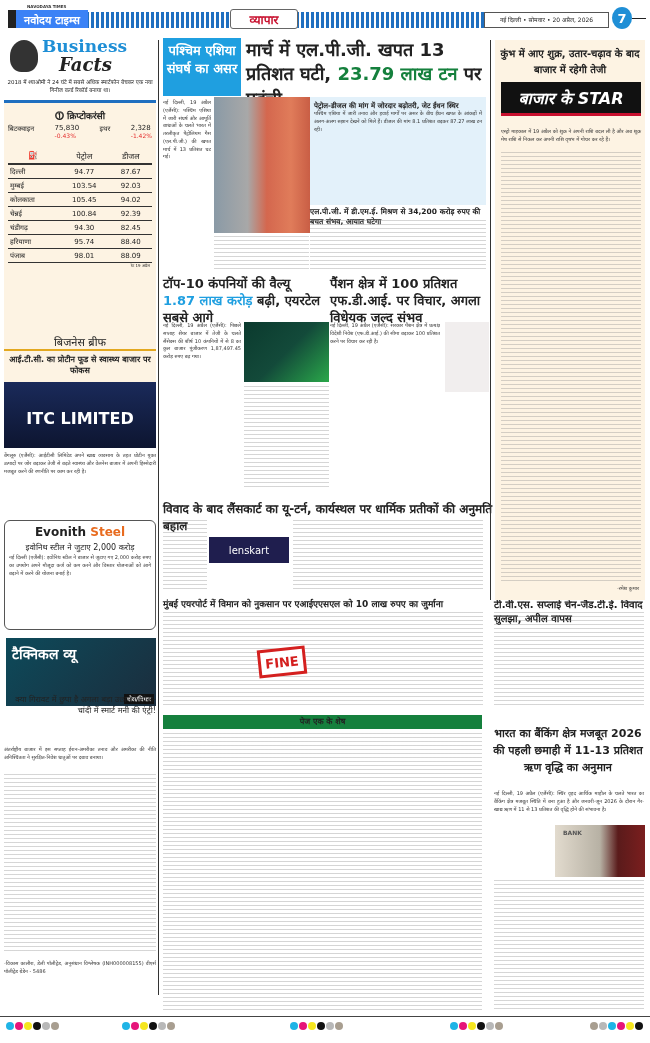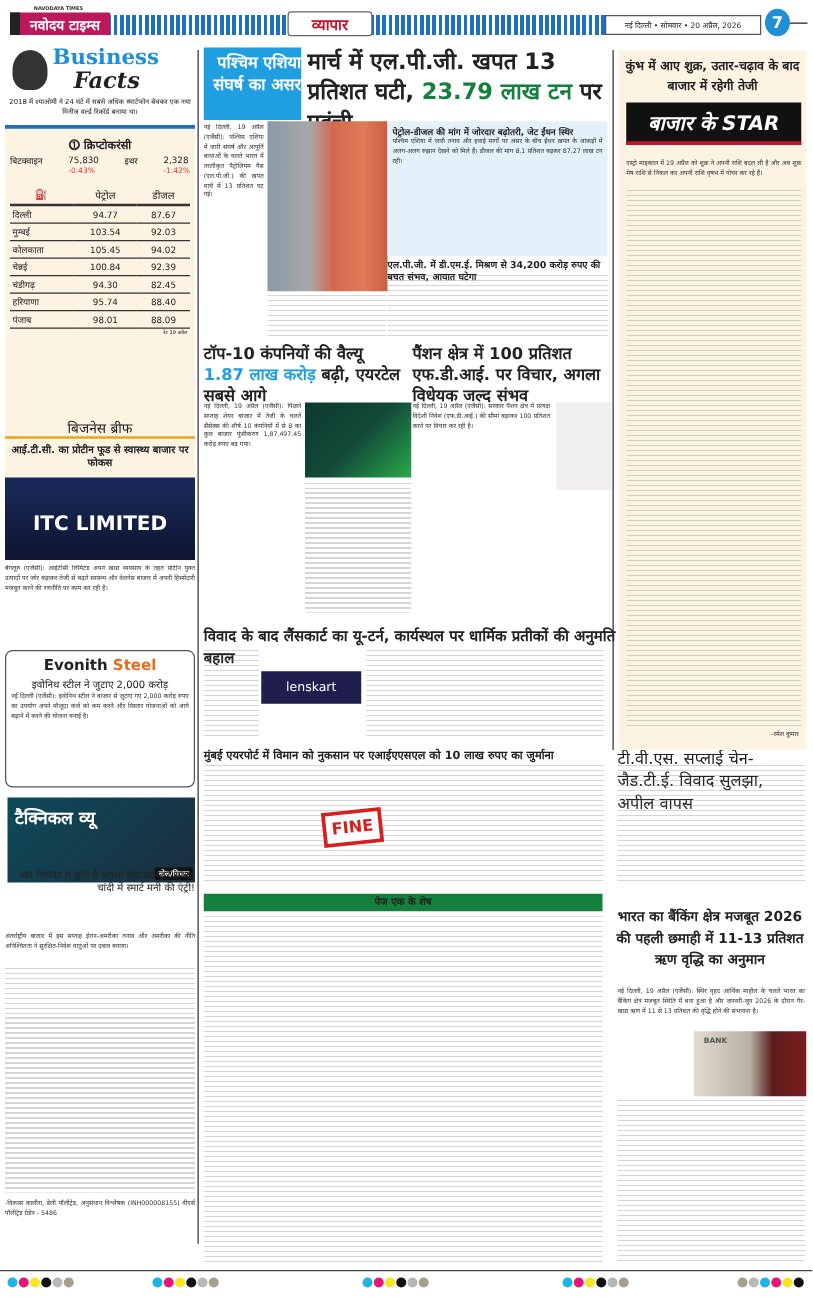--- a/index.html
+++ b/index.html
@@ -1,20 +1,20 @@
 <!DOCTYPE html>
 <html><head>
 <meta charset="utf-8">
 <style>
 *{box-sizing:border-box;margin:0;padding:0}
 body{width:650px;height:1043px;background:#fff;font-family:"DejaVu Sans",sans-serif;position:relative;overflow:hidden;color:#222}
 .abs{position:absolute}
 .masthead{left:0;top:0;width:650px;height:34px}
 .mast-logo-small{left:27px;top:4px;font-size:4px;color:#333;font-weight:bold}
-.mast-logo{left:8px;top:10px;width:80px;height:18px;background:#be185d;color:#fff;font-weight:bold;font-size:11px;display:flex;align-items:center;justify-content:center;border-left:8px solid #222}
+.mast-logo{left:8px;top:10px;width:80px;height:18px;background:#3b82f6;color:#fff;font-weight:bold;font-size:11px;display:flex;align-items:center;justify-content:center;border-left:8px solid #222}
 .mast-bar{left:86px;top:12px;width:470px;height:16px;background:repeating-linear-gradient(90deg,#1f6fc0 0 3px,#fff 3px 5px)}
 .mast-section{left:230px;top:9px;width:68px;height:20px;background:#fff;border:1px solid #666;border-radius:3px;color:#c8102e;font-weight:bold;font-size:12px;display:flex;align-items:center;justify-content:center}
 .mast-dateline{left:484px;top:12px;width:125px;height:16px;background:#fff;border:1px solid #555;font-size:6px;display:flex;align-items:center;justify-content:center}
 .mast-page{left:612px;top:7px;width:20px;height:22px;border-radius:50%;background:#1f8fd6;color:#fff;font-weight:bold;font-size:13px;display:flex;align-items:center;justify-content:center}
 .mast-line{left:632px;top:18px;width:14px;height:1px;background:#222}
 .col-left{left:4px;top:34px;width:152px;height:960px}
 .bf-title{font-family:"DejaVu Serif",serif;color:#1f8fd6;font-weight:bold;font-size:17px;position:absolute;left:38px;top:2px}
 .bf-sub{font-family:"DejaVu Serif",serif;font-style:italic;font-weight:bold;font-size:18px;position:absolute;left:55px;top:20px}
 .bf-head{position:absolute;left:6px;top:6px;width:28px;height:32px;border-radius:50% 50% 40% 40%;background:#333}
 .bf-text{position:absolute;left:2px;top:44px;width:148px;font-size:5.5px;text-align:center;line-height:1.5}
@@ -32,36 +32,36 @@
 .itc-img{position:absolute;left:0;top:270px;width:152px;height:66px;background:linear-gradient(180deg,#1a2a5a,#0d1530);color:#fff;font-weight:bold;font-size:16px;display:flex;align-items:flex-end;justify-content:center;padding-bottom:20px}
 .body-text{font-size:5px;line-height:1.55;color:#333;text-align:justify}
 .evonith{position:absolute;left:0;top:486px;width:152px;height:110px;border:1px solid #555;border-radius:6px;padding:4px}
 .evo-logo{font-size:12px;font-weight:bold;text-align:center}
 .evo-logo .steel{color:#e86b1f}
 .evo-title{font-size:8px;text-align:center;margin:2px 0}
 .tech-img{position:absolute;left:2px;top:604px;width:150px;height:68px;background:linear-gradient(135deg,#0d4a5a,#1b2d3d);color:#fff;font-size:14px;font-weight:bold;padding:6px}
 .tech-tag{position:absolute;right:2px;bottom:2px;background:#111;color:#fff;font-size:6px;padding:1px 3px}
 .tech-title{position:absolute;left:0;top:660px;width:152px;text-align:right;font-size:8px;line-height:1.4}
 .vline{background:#333;width:1px}
-.kicker{left:163px;top:38px;width:78px;height:58px;background:#1f9fe0;color:#fff;font-weight:bold;font-size:13px;text-align:right;line-height:1.35;padding-top:4px}
+.kicker{left:163px;top:38px;width:78px;height:58px;background:#1f9fe0;color:#fff;font-weight:bold;font-size:13px;text-align:center;line-height:1.35;padding-top:4px}
 .lpg-head{left:246px;top:38px;width:240px;font-size:18px;font-weight:bold;line-height:1.35}
 .lpg-head .hl{color:#15803d}
 .lpg-img{left:214px;top:97px;width:198px;height:136px;background:linear-gradient(90deg,#8a9aa6 0%,#a8a8a8 35%,#d4674e 55%,#e07c5a 80%,#c95e45 100%)}
 .info-box2{left:310px;top:97px;width:176px;height:108px;background:#e3f1fa;padding:4px}
 .info-title{font-size:7px;font-weight:bold}
 .lpg-sub{left:310px;top:206px;width:180px;font-size:7.5px;font-weight:bold}
 .top10-head{left:163px;top:276px;width:160px;font-size:13px;font-weight:bold;line-height:1.3}
 .top10-head .hl{color:#1f9fe0}
 .pension-head{left:330px;top:276px;width:160px;font-size:13px;font-weight:bold;line-height:1.3}
 .top10-img{left:244px;top:322px;width:85px;height:60px;background:linear-gradient(135deg,#0b3a2e,#134a3a 50%,#2aa84a)}
 .pension-img{left:445px;top:322px;width:44px;height:70px;background:#f1eeee}
 .lenskart-head{left:163px;top:500px;width:330px;font-size:12px;font-weight:bold}
 .lenskart-logo{left:209px;top:537px;width:80px;height:26px;background:#1f1e4e;color:#fff;font-size:10px;display:flex;align-items:center;justify-content:center}
 .mumbai-head{left:163px;top:597px;width:320px;font-size:9px;font-weight:bold}
-.tvs-head{left:494px;top:597px;width:150px;font-size:13px;font-weight:normal}
+.tvs-head{left:494px;top:597px;width:150px;font-size:10px;font-weight:bold}
 .fine-img{left:258px;top:648px;width:48px;height:28px;background:#fff;border:3px solid #d4201f;color:#d4201f;font-weight:bold;font-size:13px;display:flex;align-items:center;justify-content:center;transform:rotate(-6deg)}
 .shesh-bar{left:163px;top:715px;width:319px;height:14px;background:#15803d;font-size:8px;font-weight:bold;text-align:center;line-height:14px}
 .col-right{left:495px;top:40px;width:150px;height:560px;background:#fdf3e3}
 .star-head{position:absolute;left:4px;top:6px;width:142px;font-size:10px;font-weight:bold;text-align:center;line-height:1.6}
 .star-img{position:absolute;left:6px;top:42px;width:140px;height:34px;background:#111;color:#fff;font-size:16px;font-weight:bold;font-style:italic;display:flex;align-items:center;justify-content:center;border-bottom:3px solid #c8102e}
 .bank-head{left:488px;top:725px;width:160px;font-size:11px;font-weight:bold;text-align:center;line-height:1.55}
 .bank-img{left:555px;top:825px;width:90px;height:52px;background:linear-gradient(90deg,#e2dbce,#b7b1a4 50%,#5a1b1b 70%,#7b1e1e)}
 .footer-dots{left:0;top:1022px;width:650px;height:14px}
 .dotset{position:absolute;top:0;display:flex;gap:1px}
 .dot{width:8px;height:8px;border-radius:50%}

